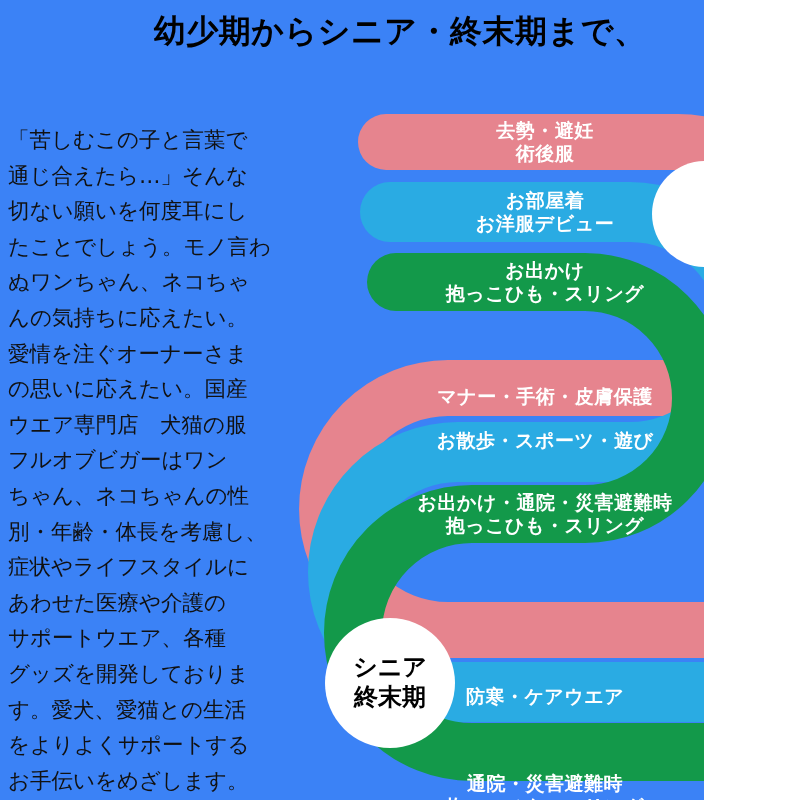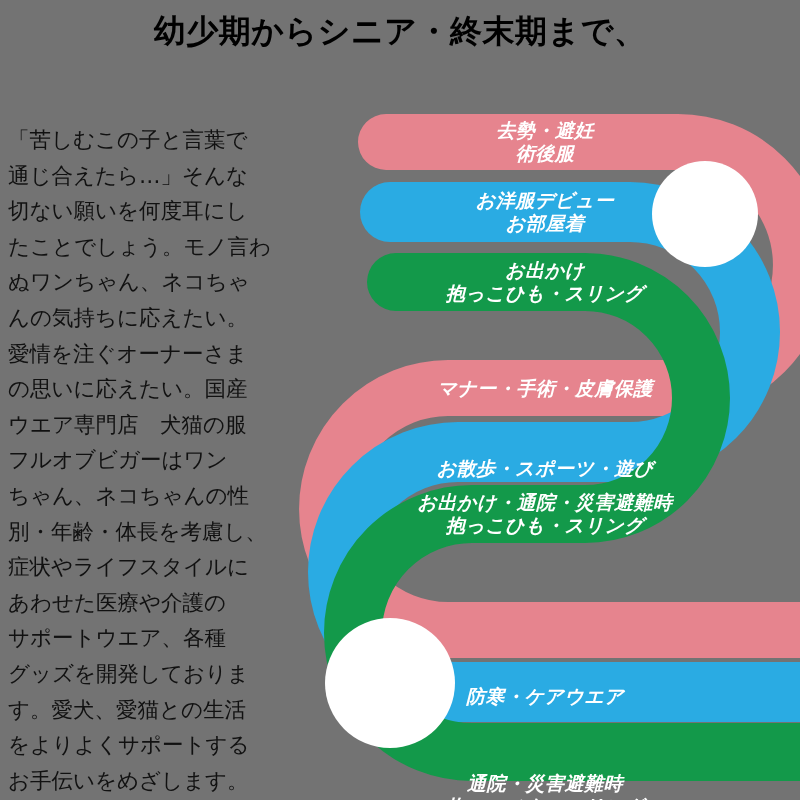--- a/index.html
+++ b/index.html
@@ -1,45 +1,44 @@
 <!DOCTYPE html>
 <html lang="ja"><head>
 <meta charset="utf-8">
 <style>
   * { margin:0; padding:0; box-sizing:border-box; }
   html, body { width:800px; height:800px; }
   body { font-family:"DejaVu Sans", sans-serif; background:#ffffff; }
-  .page { position:relative; width:800px; height:800px; overflow:hidden; background:#737373; }
+  .page { position:relative; width:704px; height:800px; overflow:hidden; background:#3b82f6; }
 
   .title {
     position:absolute; top:10px; left:0; width:800px;
     text-align:center; font-weight:700; font-size:32px; line-height:43px;
     color:#000; letter-spacing:0.5px;
   }
 
   .intro {
     position:absolute; top:106px; left:8px; width:292px;
     font-size:21.5px; line-height:35.6px; color:#111;
     white-space:pre-line;
     margin-top:16px;
   }
 
   .ribbon-svg { position:absolute; left:0; top:0; width:800px; height:800px; }
 
   .band-label {
     position:absolute; left:395px; width:300px; text-align:center;
     color:#ffffff; font-weight:700; font-size:19px; line-height:23px;
     letter-spacing:0.5px;
-    font-style:italic;
   }
   .bl-1 { top:119px; }
   .bl-2 { top:189px; }
   .bl-3 { top:259px; }
-  .bl-4 { top:377px; }
-  .bl-5 { top:429px;margin-top:28px; }
+  .bl-4 { top:385px; }
+  .bl-5 { top:429px; }
   .bl-6 { top:491px; }
   .bl-7 { top:619px; }
   .bl-8 { top:685px; }
   .bl-9 { top:772px; }
 
   .badge-label {
     position:absolute; text-align:center; color:#000; font-weight:700;
   }
   .badge-puppy  { left:650px; top:187px; width:110px; font-size:23px; line-height:27px; }
   .badge-senior { left:320px; top:652px; width:140px; font-size:24px; line-height:30px; }
@@ -79,22 +78,22 @@
     <path fill="none" stroke="#13994a" stroke-width="58" stroke-linecap="round" d="M 396 282 H 585 A 116 116 0 0 1 585 514 H 472 A 119 119 0 0 0 472 752 H 812"></path>
     <circle cx="705" cy="214" r="53" fill="#ffffff"></circle>
     <circle cx="390" cy="683" r="65" fill="#ffffff"></circle>
   </svg>
 
   <div class="band-label bl-1">
     <div>去勢・避妊</div>
     <div>術後服</div>
   </div>
   <div class="band-label bl-2">
+    <div>お部屋着</div>
     <div>お洋服デビュー</div>
-    <div>お部屋着</div>
   </div>
   <div class="band-label bl-3">
     <div>お出かけ</div>
     <div>抱っこひも・スリング</div>
   </div>
 
   <div class="band-label bl-4">
     <div>マナー・手術・皮膚保護</div>
   </div>
   <div class="band-label bl-5">
@@ -106,14 +105,18 @@
   </div>
 
   <div class="band-label bl-8">
     <div>防寒・ケアウエア</div>
   </div>
   <div class="band-label bl-9">
     <div>通院・災害避難時</div>
     <div>抱っこひも・スリング</div>
   </div>
 
+  <div class="badge-label badge-senior">
+    <div>シニア</div>
+    <div>終末期</div>
+  </div>
 
 </div>
 
 </body></html>

